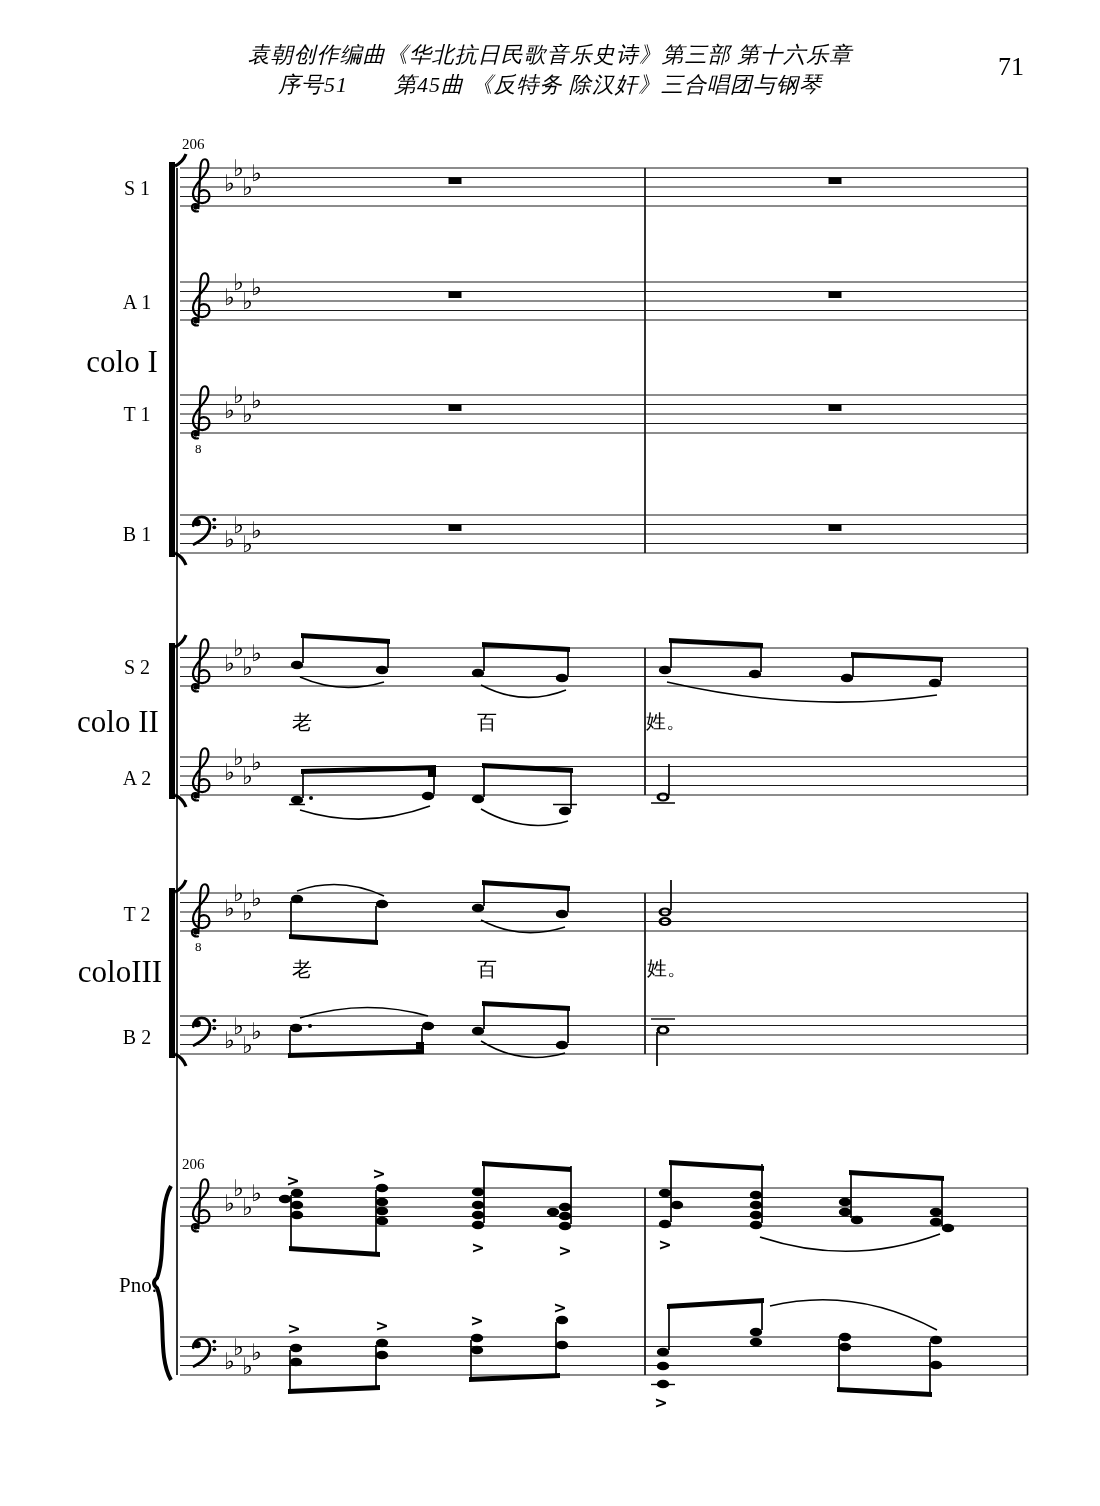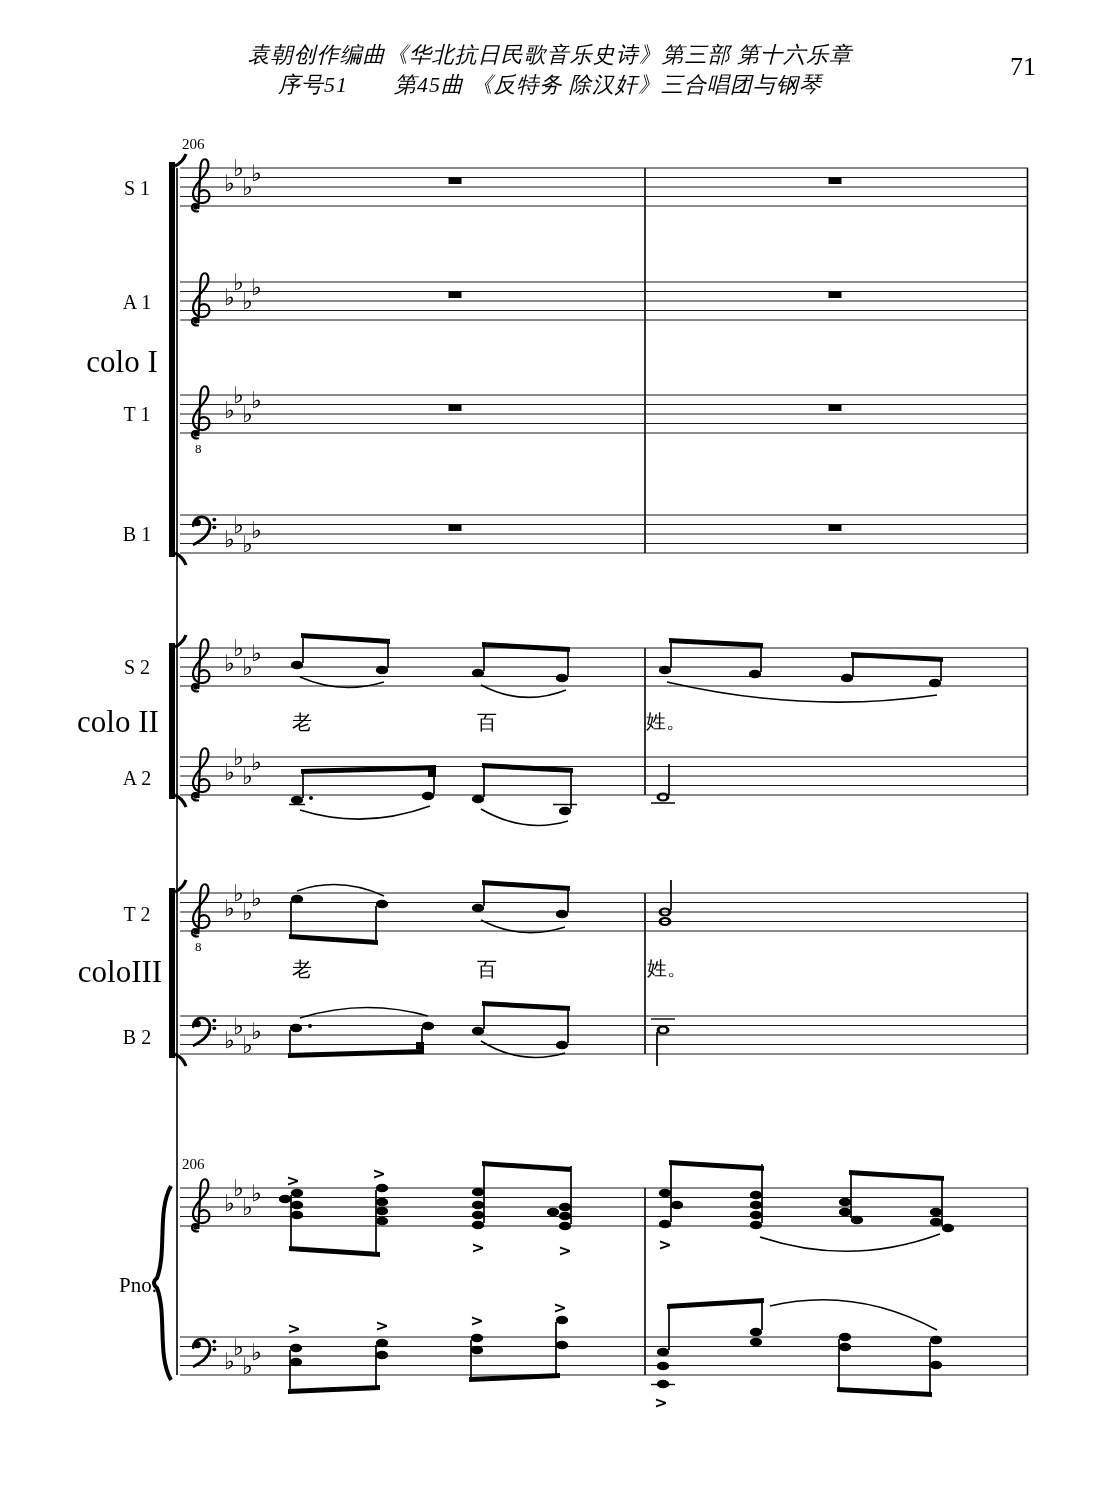--- a/index.html
+++ b/index.html
@@ -2,21 +2,21 @@
 <html><head>
 <meta charset="utf-8">
 <style>
   html,body{margin:0;padding:0;background:#e8e8e8;}
   .page{position:relative;width:1100px;height:1506px;background:#ffffff;
         font-family:"Liberation Serif",serif;color:#000;overflow:hidden;}
   .hdr{position:absolute;left:0;width:100%;text-align:center;font-size:22px;
        letter-spacing:1px;white-space:nowrap;font-style:italic;}
   .hdr1{top:40px;}
   .hdr2{top:70px;}
-  .pageno{position:absolute;top:52px;right:64px;font-size:26px;}
+  .pageno{position:absolute;top:52px;right:76px;font-size:26px;}
   svg{position:absolute;left:0;top:0;}
   text{fill:#000;}
   .lbl{font:20px "Liberation Serif",serif;}
   .colo{font:31px "Liberation Serif",serif;}
   .mnum{font:15px "Liberation Serif",serif;}
   .lyr{font:20px "Liberation Serif","DejaVu Sans",serif;}
   .flat{font:23px "DejaVu Sans",sans-serif;}
   .acc{font:16px "DejaVu Sans",sans-serif;font-weight:bold;}
   .oct{font:13px "Liberation Serif",serif;}
   .sl{stroke:#1a1a1a;stroke-width:1.2;}

